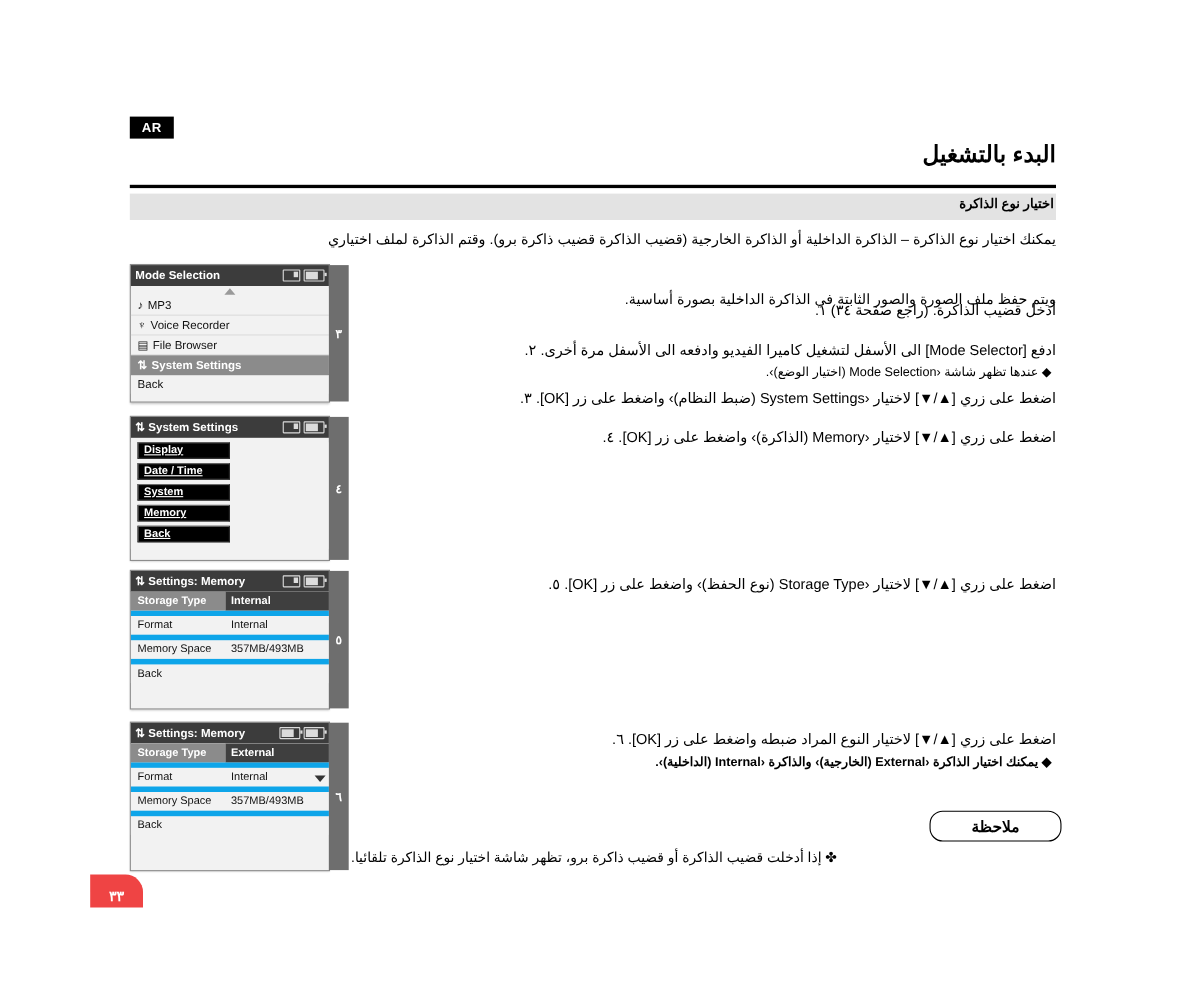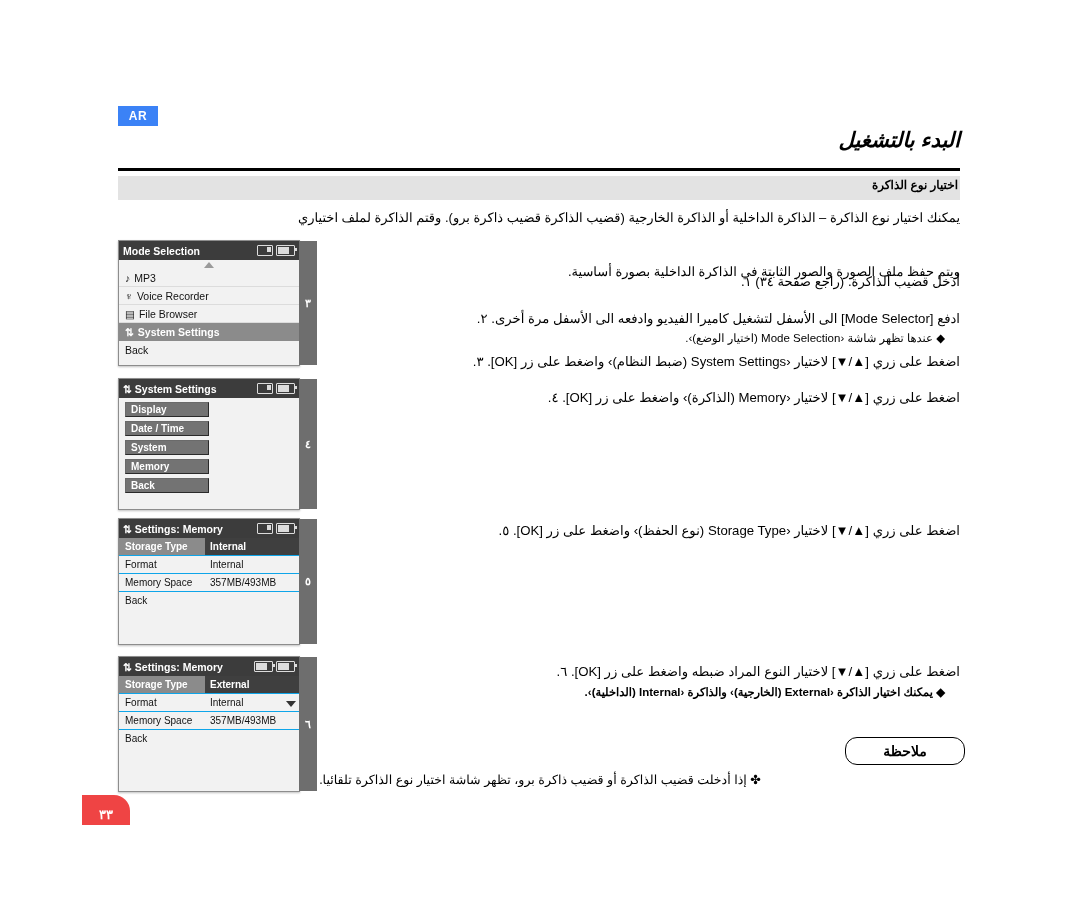--- a/index.html
+++ b/index.html
@@ -9,48 +9,48 @@
     font-family:"Liberation Sans", sans-serif;
     color:#000;
     position:relative;
     overflow:hidden;
   }
   .page{position:absolute;inset:0;}
 
   
   .ar-badge{
     position:absolute;left:118px;top:106px;
-    width:40px;height:20px;background:#3b82f6;color:#fff;
+    width:40px;height:20px;background:#000000;color:#fff;
     font-size:12px;font-weight:bold;letter-spacing:.5px;
     display:flex;align-items:center;justify-content:center;
   }
   .main-title{
     position:absolute;right:120px;top:128px;
-    font-size:21px;font-weight:bold;direction:rtl;font-style:italic;
+    font-size:21px;font-weight:bold;direction:rtl;
   }
   .title-rule{
     position:absolute;left:118px;top:168px;width:842px;height:3px;background:#000;
   }
   .section-bar{
     position:absolute;left:118px;top:176px;width:842px;height:24px;
     background:#e3e3e3;
   }
   .section-bar-label{
     position:absolute;right:122px;top:178px;
     font-size:12px;font-weight:bold;direction:rtl;
   }
 
   
   .txt{position:absolute;direction:rtl;text-align:right;font-size:13px;line-height:1.55;}
 
   .para1{right:120px;top:208px;width:690px;}
   .para2{right:120px;top:262px;width:690px;}
 
   .step{position:absolute;direction:rtl;text-align:right;font-size:13.2px;right:120px;width:690px;line-height:1.5;}
-  .bullet{position:absolute;direction:rtl;text-align:right;font-size:11.5px;right:135px;width:686px;}
+  .bullet{position:absolute;direction:rtl;text-align:right;font-size:11.5px;right:124px;width:686px;}
 
   .note-box{
     position:absolute;left:845px;top:737px;width:118px;height:26px;
     border:1.6px solid #000;border-radius:12px;
     display:flex;align-items:center;justify-content:center;
     font-size:14px;font-weight:bold;direction:rtl;
   }
   .note-line{
     position:absolute;right:120px;top:772px;width:840px;direction:rtl;text-align:center;font-size:12.6px;
   }
@@ -108,25 +108,25 @@
   }
 
   
   .btnrow{
     width:84px;height:15px;margin:4px 0 0 6px;
     background:#bdbdbd;border-top:1px solid #e2e2e2;border-left:1px solid #e2e2e2;
     border-bottom:1px solid #8f8f8f;border-right:1px solid #8f8f8f;
     font-size:10px;display:flex;align-items:center;padding-left:5px;
     color:#111;box-sizing:border-box;
   }
-  .btnrow.dark{background:#737373;color:#fff;font-weight:bold;border-color:#6a6a6a #2a2a2a #2a2a2a #6a6a6a;}
+  .btnrow.dark{background:#000000;color:#fff;font-weight:bold;border-color:#6a6a6a #2a2a2a #2a2a2a #6a6a6a;text-decoration:underline;}
 
   
   .mrow{
-    display:flex;height:17px;align-items:center;font-size:10px;border-bottom:1px solid #0ea5e9;
+    display:flex;height:17px;align-items:center;font-size:10px;border-bottom:5px solid #0ea5e9;
   }
   .mrow .lbl{width:86px;padding-left:6px;box-sizing:border-box;}
   .mrow .val{flex:1;}
   .mrow.sel .lbl{background:#8b8b8b;color:#fff;font-weight:bold;height:17px;display:flex;align-items:center;}
   .mrow.sel .val{background:#3f3f3f;color:#fff;font-weight:bold;height:17px;display:flex;align-items:center;padding-left:5px;position:relative;}
   .mrow .val.plain{padding-left:5px;color:#111;}
   .cheq{
     position:absolute;right:3px;top:4px;width:0;height:0;
     border-left:5px solid transparent;border-right:5px solid transparent;border-top:6px solid #fff;
   }

